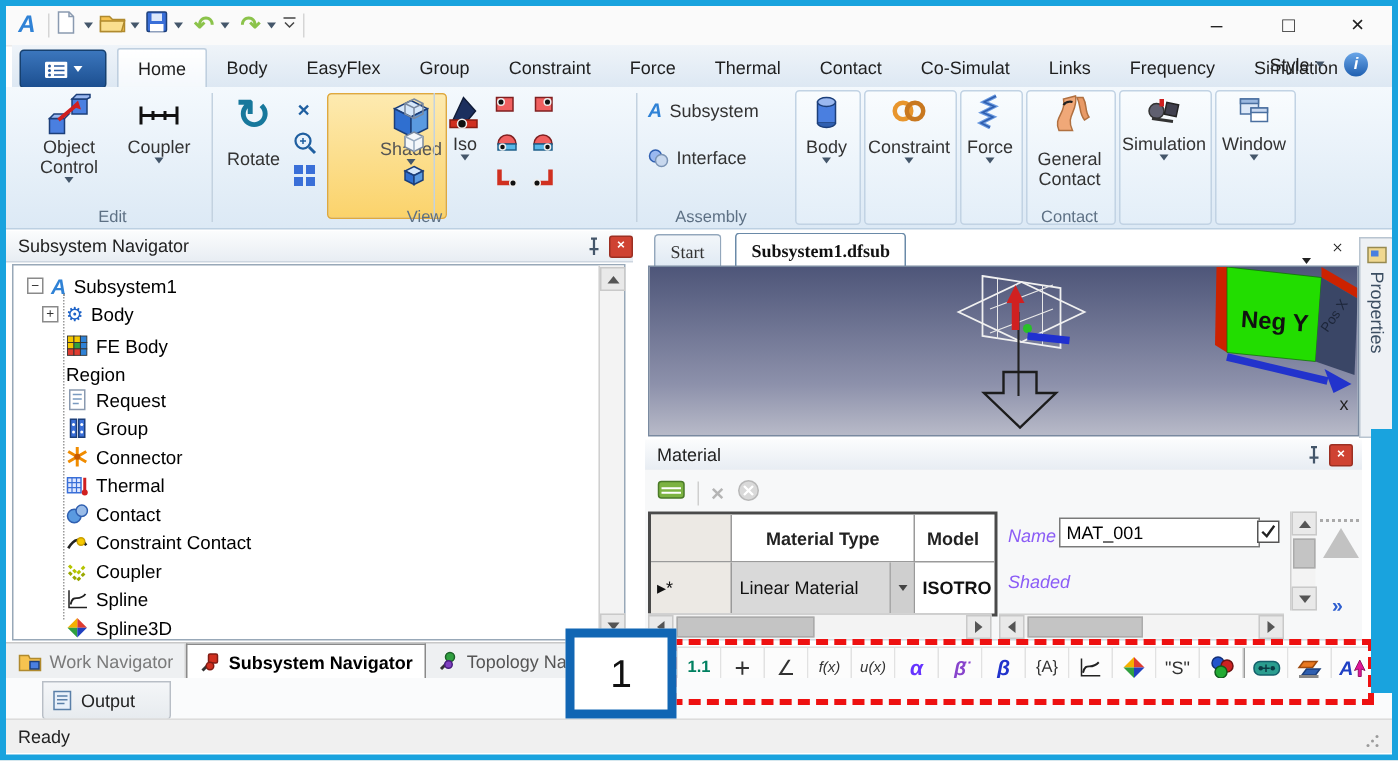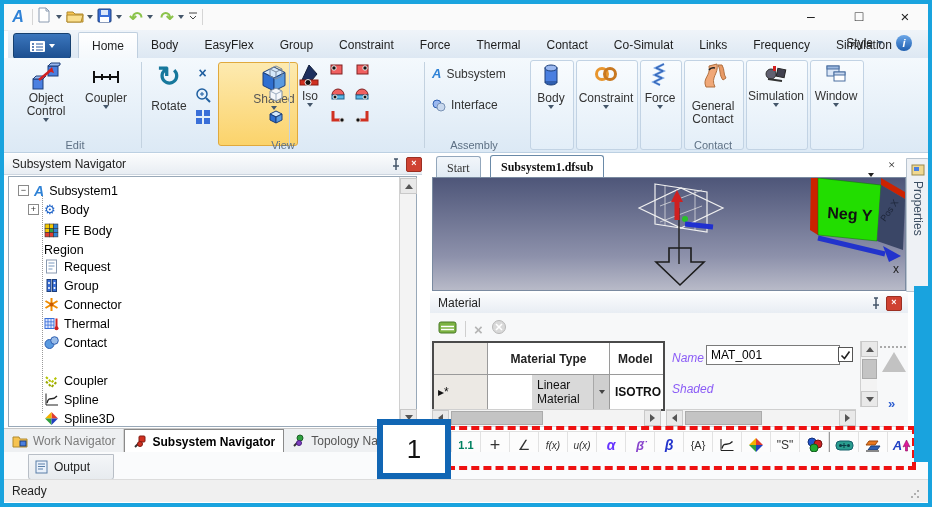--- a/index.html
+++ b/index.html
@@ -415,20 +415,27 @@
       </svg>
     <span>Thermal</span>
   </div>
   <div class="trow" style="left:44px;top:333px;">
     <svg width="15" height="15">
         <circle cx="5.5" cy="9" r="4.5" fill="#5a9ae0" stroke="#2f5fb0"></circle>
         <circle cx="10.5" cy="5.5" r="3.8" fill="#9abce8" stroke="#2f5fb0"></circle>
       </svg>
     <span>Contact</span>
   </div>
+  <div class="trow" style="left:44px;top:352px;">
+    <svg width="15" height="15">
+        <path d="M1.5 11.5 Q7.5 1.5 13.5 9.5" fill="none" stroke="#222" stroke-width="1.8"></path>
+        <circle cx="10" cy="7" r="2.5" fill="#f5c800" stroke="#caa000"></circle>
+      </svg>
+    <span>Constraint Contact</span>
+  </div>
   <div class="trow" style="left:44px;top:371px;">
     <svg width="15" height="15">
         <path d="M2 4 L7.5 9.5 L13 4" fill="none" stroke="#b5c400" stroke-width="2" stroke-dasharray="2.5,1.5"></path>
         <path d="M2 8.5 L7.5 14 L13 8.5" fill="none" stroke="#9aa800" stroke-width="2" stroke-dasharray="2.5,1.5"></path>
       </svg>
     <span>Coupler</span>
   </div>
   <div class="trow" style="left:44px;top:390px;">
     <svg width="15" height="15">
         <path d="M2 1.5 V13 H14" fill="none" stroke="#222"></path>
@@ -506,21 +513,21 @@
           <circle cx="8" cy="8" r="6.5" fill="#d9d9d9" stroke="#b8b8b8"></circle>
           <path d="M5 5 l6 6 M11 5 l-6 6" stroke="#fff" stroke-width="1.6"></path>
         </svg></span>
   </div>
 
   <div class="abs" style="left:432px;top:341px;width:229px;height:66px;border:2px solid #4a4a4a;background:#fff;display:grid;grid-template-columns:54px 122px 1fr;grid-template-rows:32px 1fr;font-size:12px;overflow:hidden;">
     <div style="background:#ece9e4;border-right:1px solid #9a9a9a;border-bottom:1px solid #9a9a9a;"></div>
     <div style="border-right:1px solid #9a9a9a;border-bottom:1px solid #9a9a9a;display:flex;align-items:center;justify-content:center;font-weight:bold;color:#222;">Material Type</div>
     <div style="border-bottom:1px solid #9a9a9a;display:flex;align-items:center;padding-left:8px;font-weight:bold;color:#222;">Model</div>
     <div style="background:#ece9e4;border-right:1px solid #9a9a9a;display:flex;align-items:center;padding-left:4px;color:#111;">▸*</div>
-    <div style="border-right:1px solid #9a9a9a;background:#d9d9d9;display:flex;align-items:center;margin-left:44px;">
+    <div style="border-right:1px solid #9a9a9a;background:#d9d9d9;display:flex;align-items:center;">
       <span style="flex:1;padding-left:5px;color:#111;">Linear Material</span>
       <span class="combo-arrow">
           <span class="chev" style="border-top-color:#444;"></span>
         </span>
     </div>
     <div style="display:flex;align-items:center;padding-left:5px;font-weight:bold;color:#111;white-space:nowrap;overflow:hidden;">ISOTRO</div>
   </div>
 
   <div class="sb-h" style="left:432px;top:409px;width:229px;">
     <span class="sbbtn">

